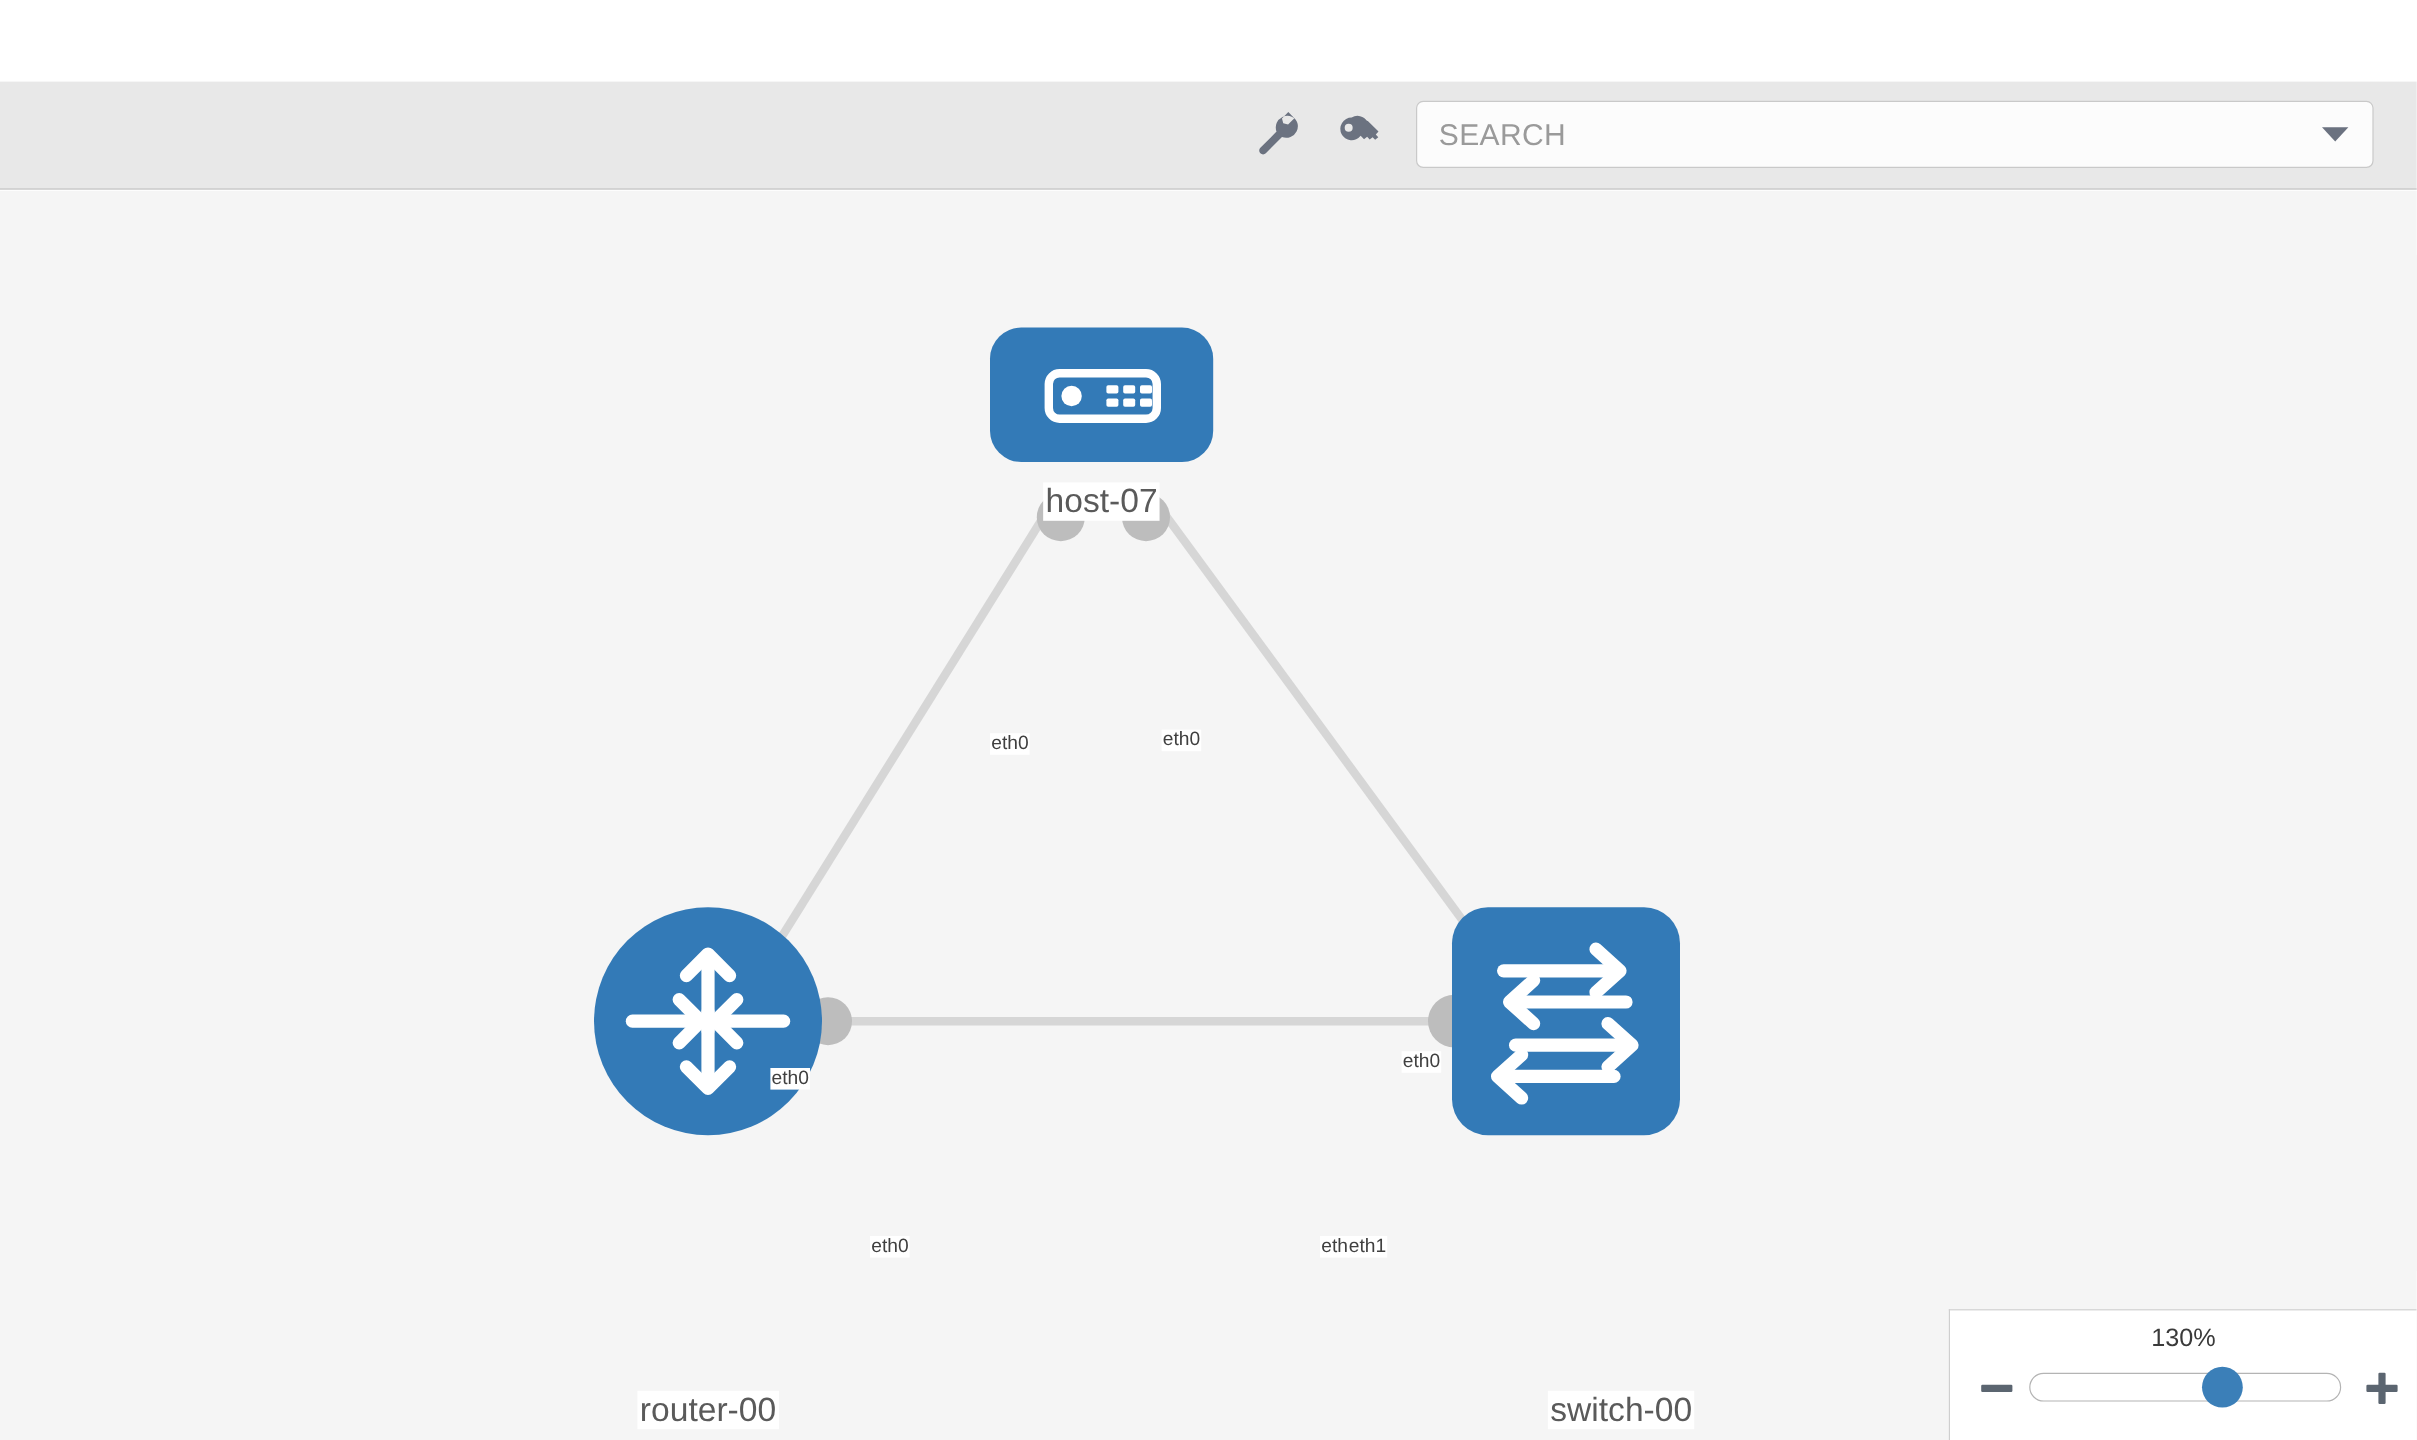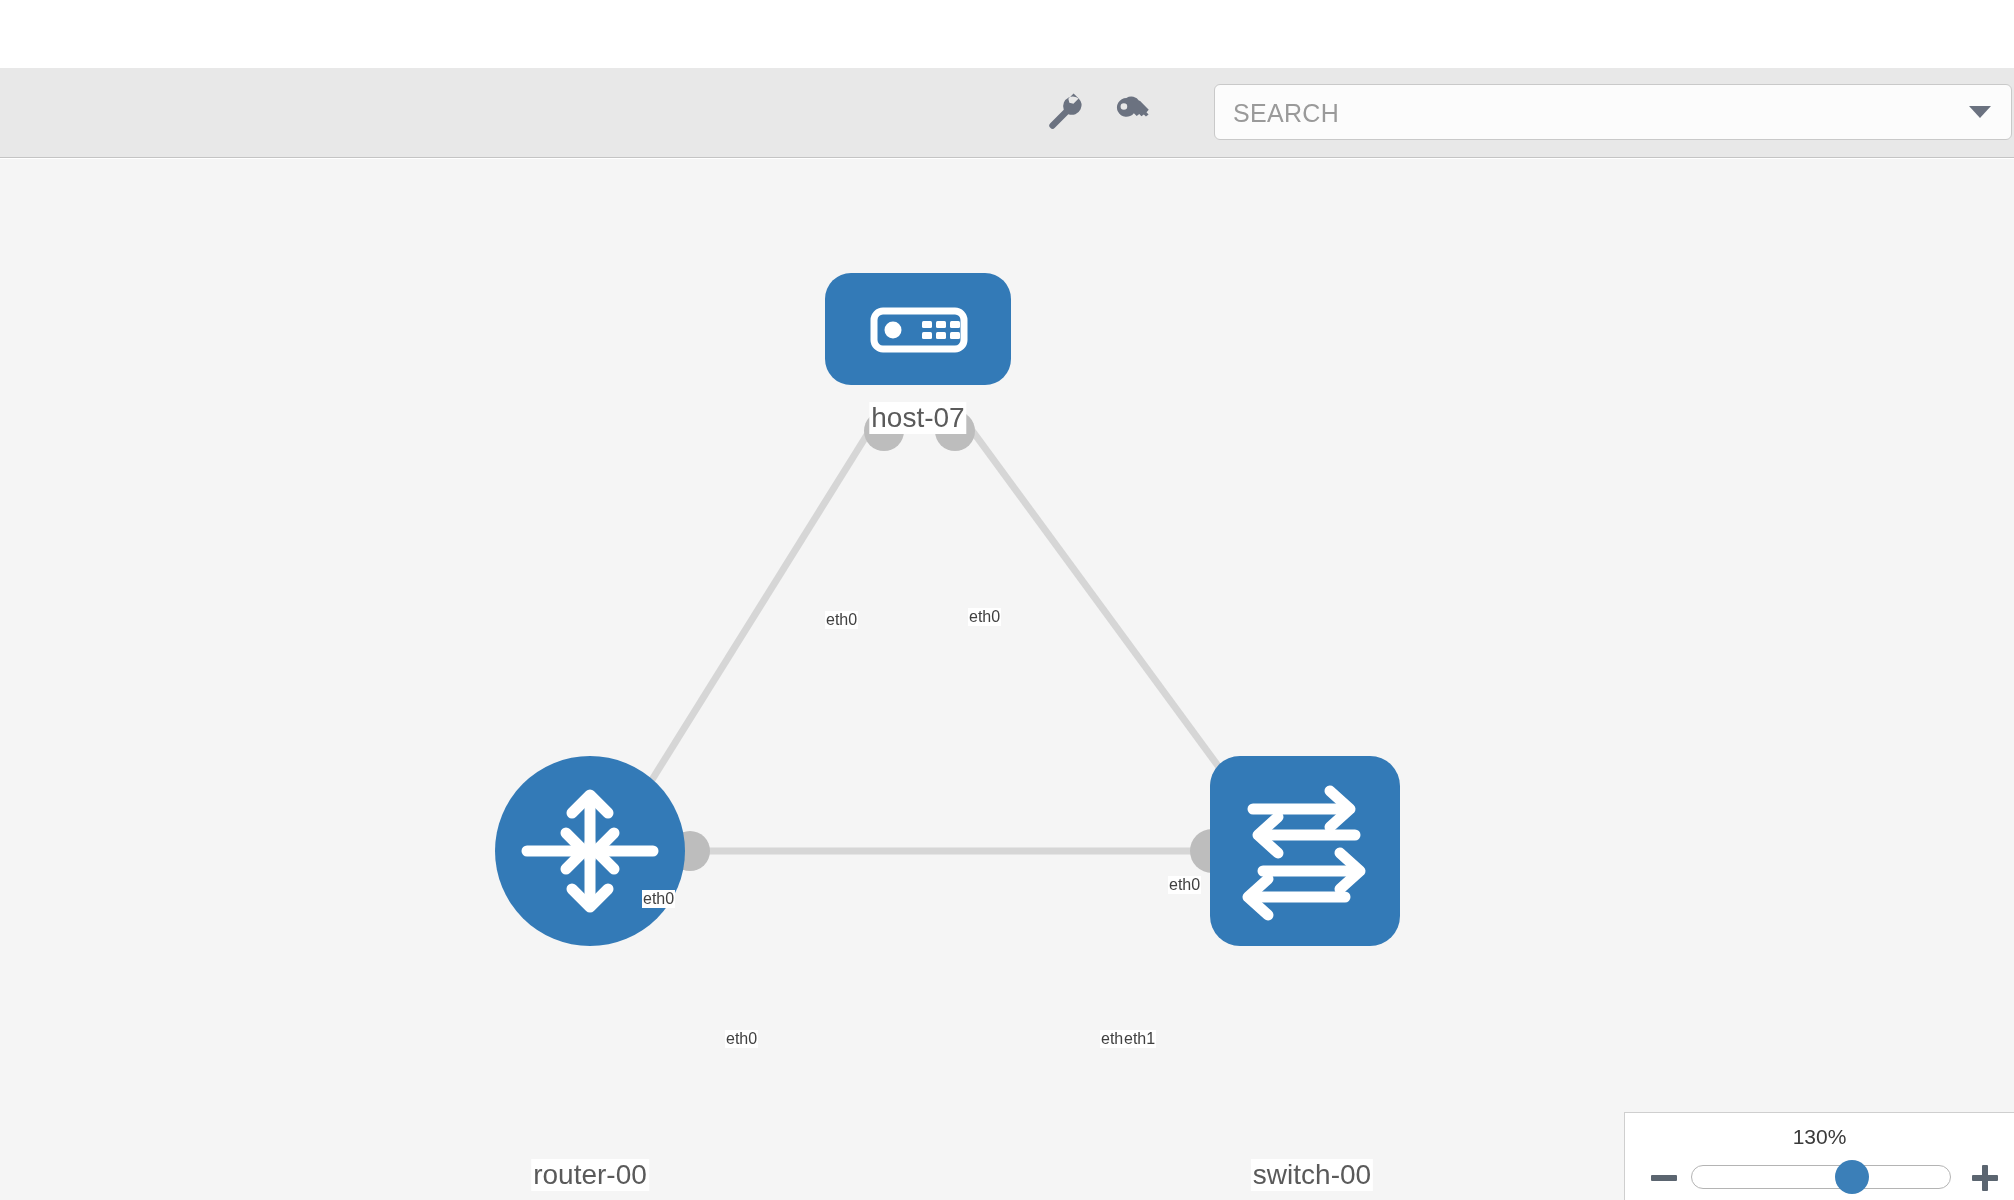--- a/index.html
+++ b/index.html
@@ -68,21 +68,20 @@
   .tool-icon svg { width: 100%; height: 100%; display: block; fill: #6b7280; }
   .tool-wrench { left: 1044px; }
   .tool-key    { left: 1112px; }
 
   .search-select {
     position: absolute; left: 1180px; top: 16px;
     width: 798px; height: 56px;
     background: #fcfcfc;
     border: 1px solid #c9c9c9; border-radius: 6px;
     cursor: text;
-    margin-left: 34px;
   }
   .search-label {
     position: absolute; left: 18px; top: 14px;
     font-size: 25px; color: #9a9a9a; letter-spacing: 0.3px;
   }
 
   
   .canvas {
     position: absolute; top: 159px; left: 0;
     width: 2014px; height: 1041px;
@@ -104,21 +103,21 @@
     position: absolute;
     font-size: 16px; color: #404040;
     background: #ffffff;
     white-space: nowrap;
     padding: 0 1px;
   }
 
   
   .zoom-panel {
     position: absolute; right: 0; bottom: 0;
-    width: 390px; height: 88px;
+    width: 390px; height: 109px;
     background: #ffffff;
     border: 1px solid #cfcfcf;
     border-right: none; border-bottom: none;
   }
   .zoom-value {
     position: absolute; top: 12px; left: 0; width: 100%;
     text-align: center; font-size: 21px; color: #3a3a3a;
   }
   .zoom-minus, .zoom-plus {
     position: absolute; top: 50px; width: 30px; height: 30px; cursor: pointer;
@@ -238,21 +237,21 @@
           <polyline points="1340,694 1360,712 1340,730"></polyline>
 
           <line x1="1345" y1="738" x2="1250" y2="738"></line>
           <polyline points="1268,720 1248,738 1268,756"></polyline>
         </g>
       </g>
     </svg>
 
     <div class="node-name" style="left:918px; top:243px;">host-07</div>
     <div class="node-name" style="left:590px; top:1000px;text-align:center;">router-00</div>
-    <div class="node-name" style="left:1312px;top:1000px;">switch-00</div>
+    <div class="node-name" style="left:1351px;top:1000px;">switch-00</div>
 
     <div class="iface-label" style="left:825px; top:452px;">eth0</div>
     <div class="iface-label" style="left:968px; top:449px;">eth0</div>
     <div class="iface-label" style="left:642px; top:731px;">eth0</div>
     <div class="iface-label" style="left:1168px;top:717px;">eth0</div>
     <div class="iface-label" style="left:725px; top:871px;">eth0</div>
     <div class="iface-label" style="left:1100px;top:871px;">eth</div>
     <div class="iface-label" style="left:1123px;top:871px;">eth1</div>
 
     <div class="zoom-panel">

